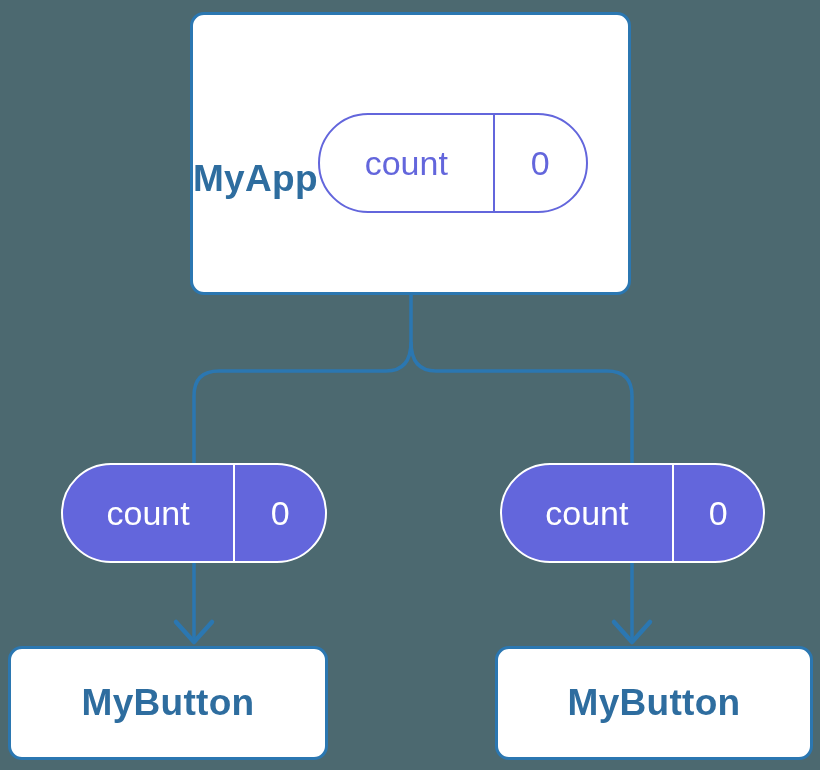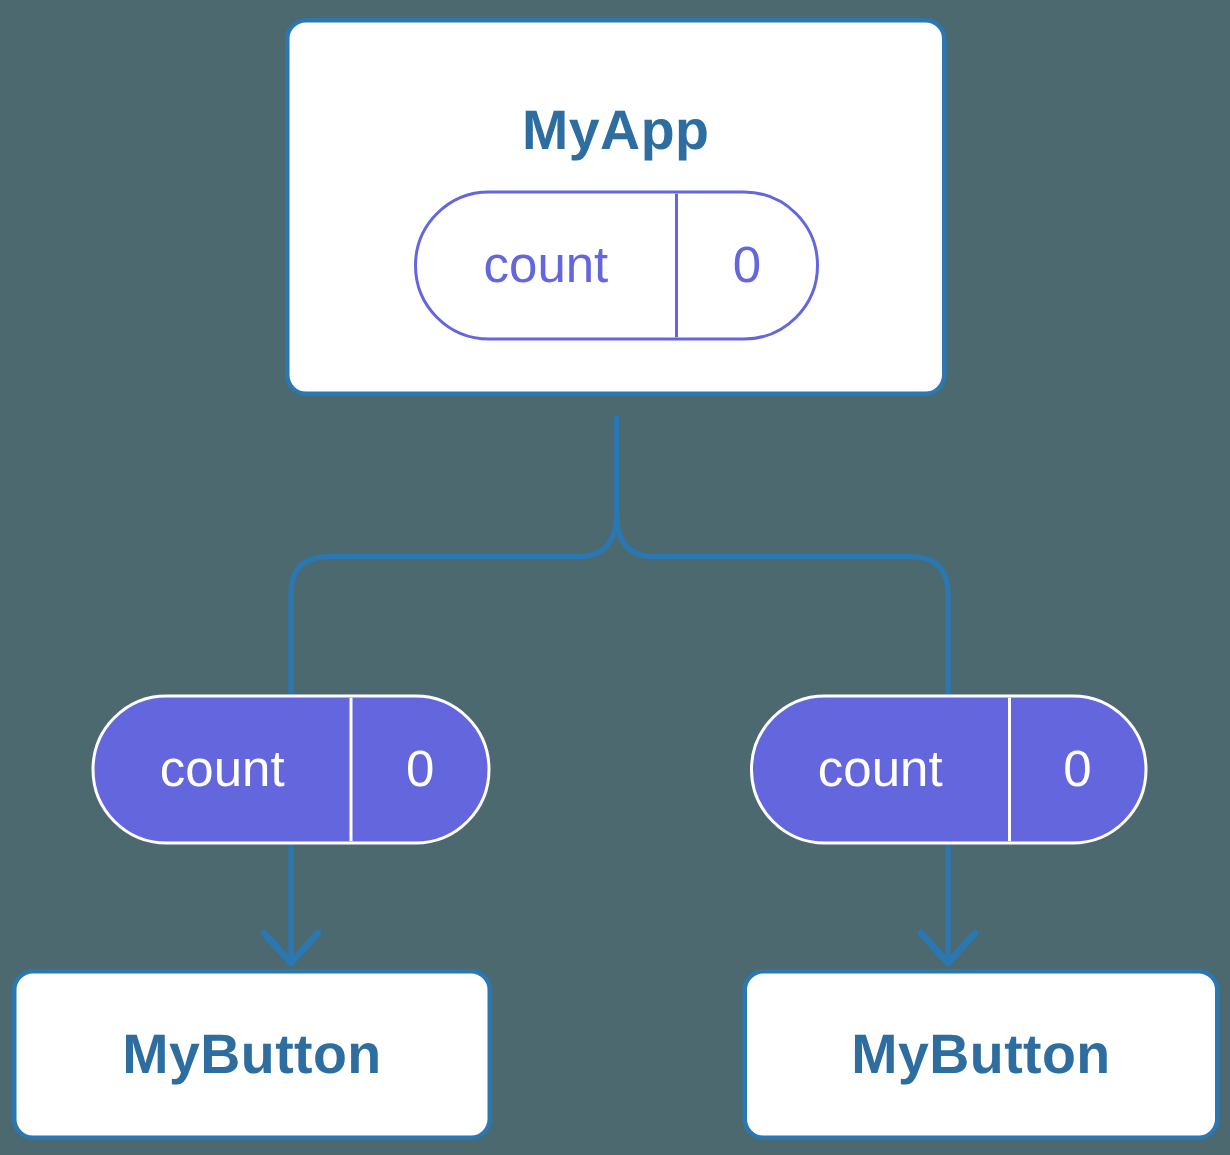--- a/index.html
+++ b/index.html
@@ -24,22 +24,22 @@
   .conn-path{stroke:var(--connector);fill:none;stroke-width:3.5;}
   .arrow-head{stroke:var(--connector);fill:none;stroke-width:4.5;stroke-linecap:round;stroke-linejoin:round;}
 
   .node-box{
     position:absolute;box-sizing:border-box;z-index:2;
     background:var(--box-fill);
     border:3px solid var(--box-border);
     border-radius:14px;
   }
   .root-box{
-    left:190px;top:12px;width:441px;height:252px;
-    display:flex;flex-direction:column;align-items:center;
+    left:190px;top:12px;width:441px;height:283px;
+    display:flex;flex-direction:row;align-items:center;
   }
   .node-title{
     font-size:37px;font-weight:bold;color:var(--heading-text);
     letter-spacing:0.3px;line-height:44px;
   }
   .root-box .node-title{margin-top:50px;}
 
   .pill{
     display:flex;align-items:stretch;box-sizing:border-box;
     border-radius:999px;overflow:hidden;

